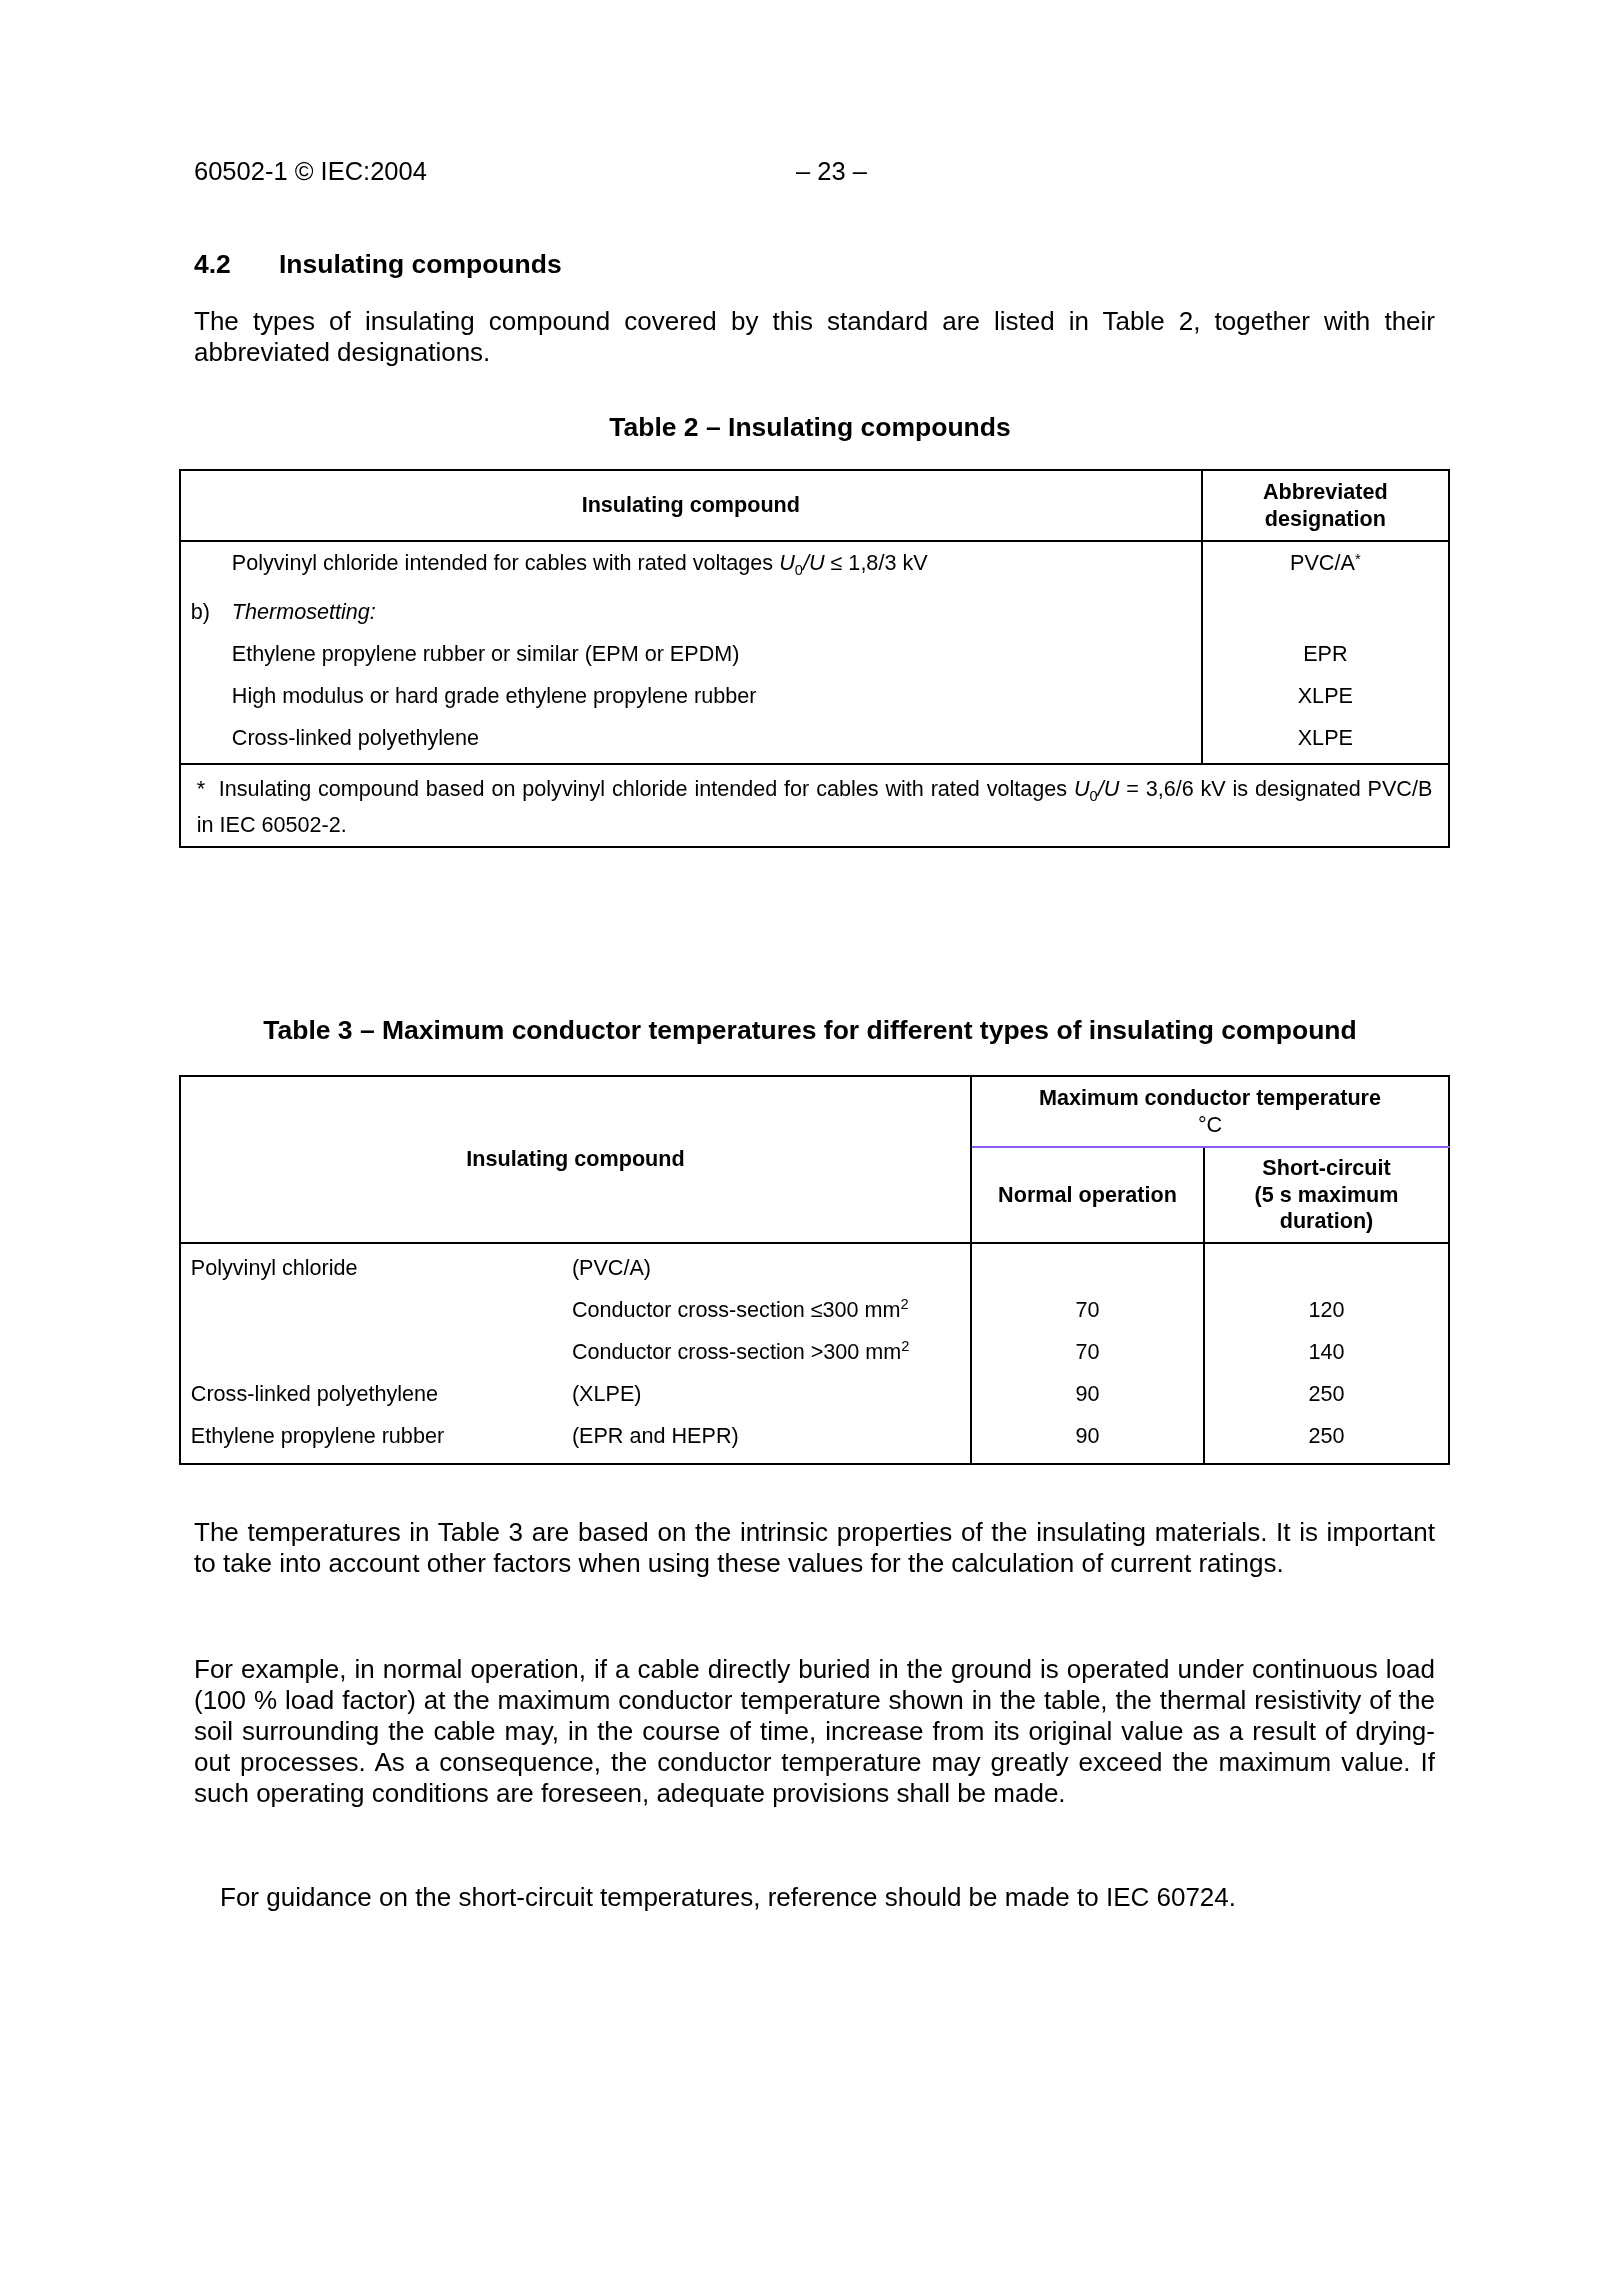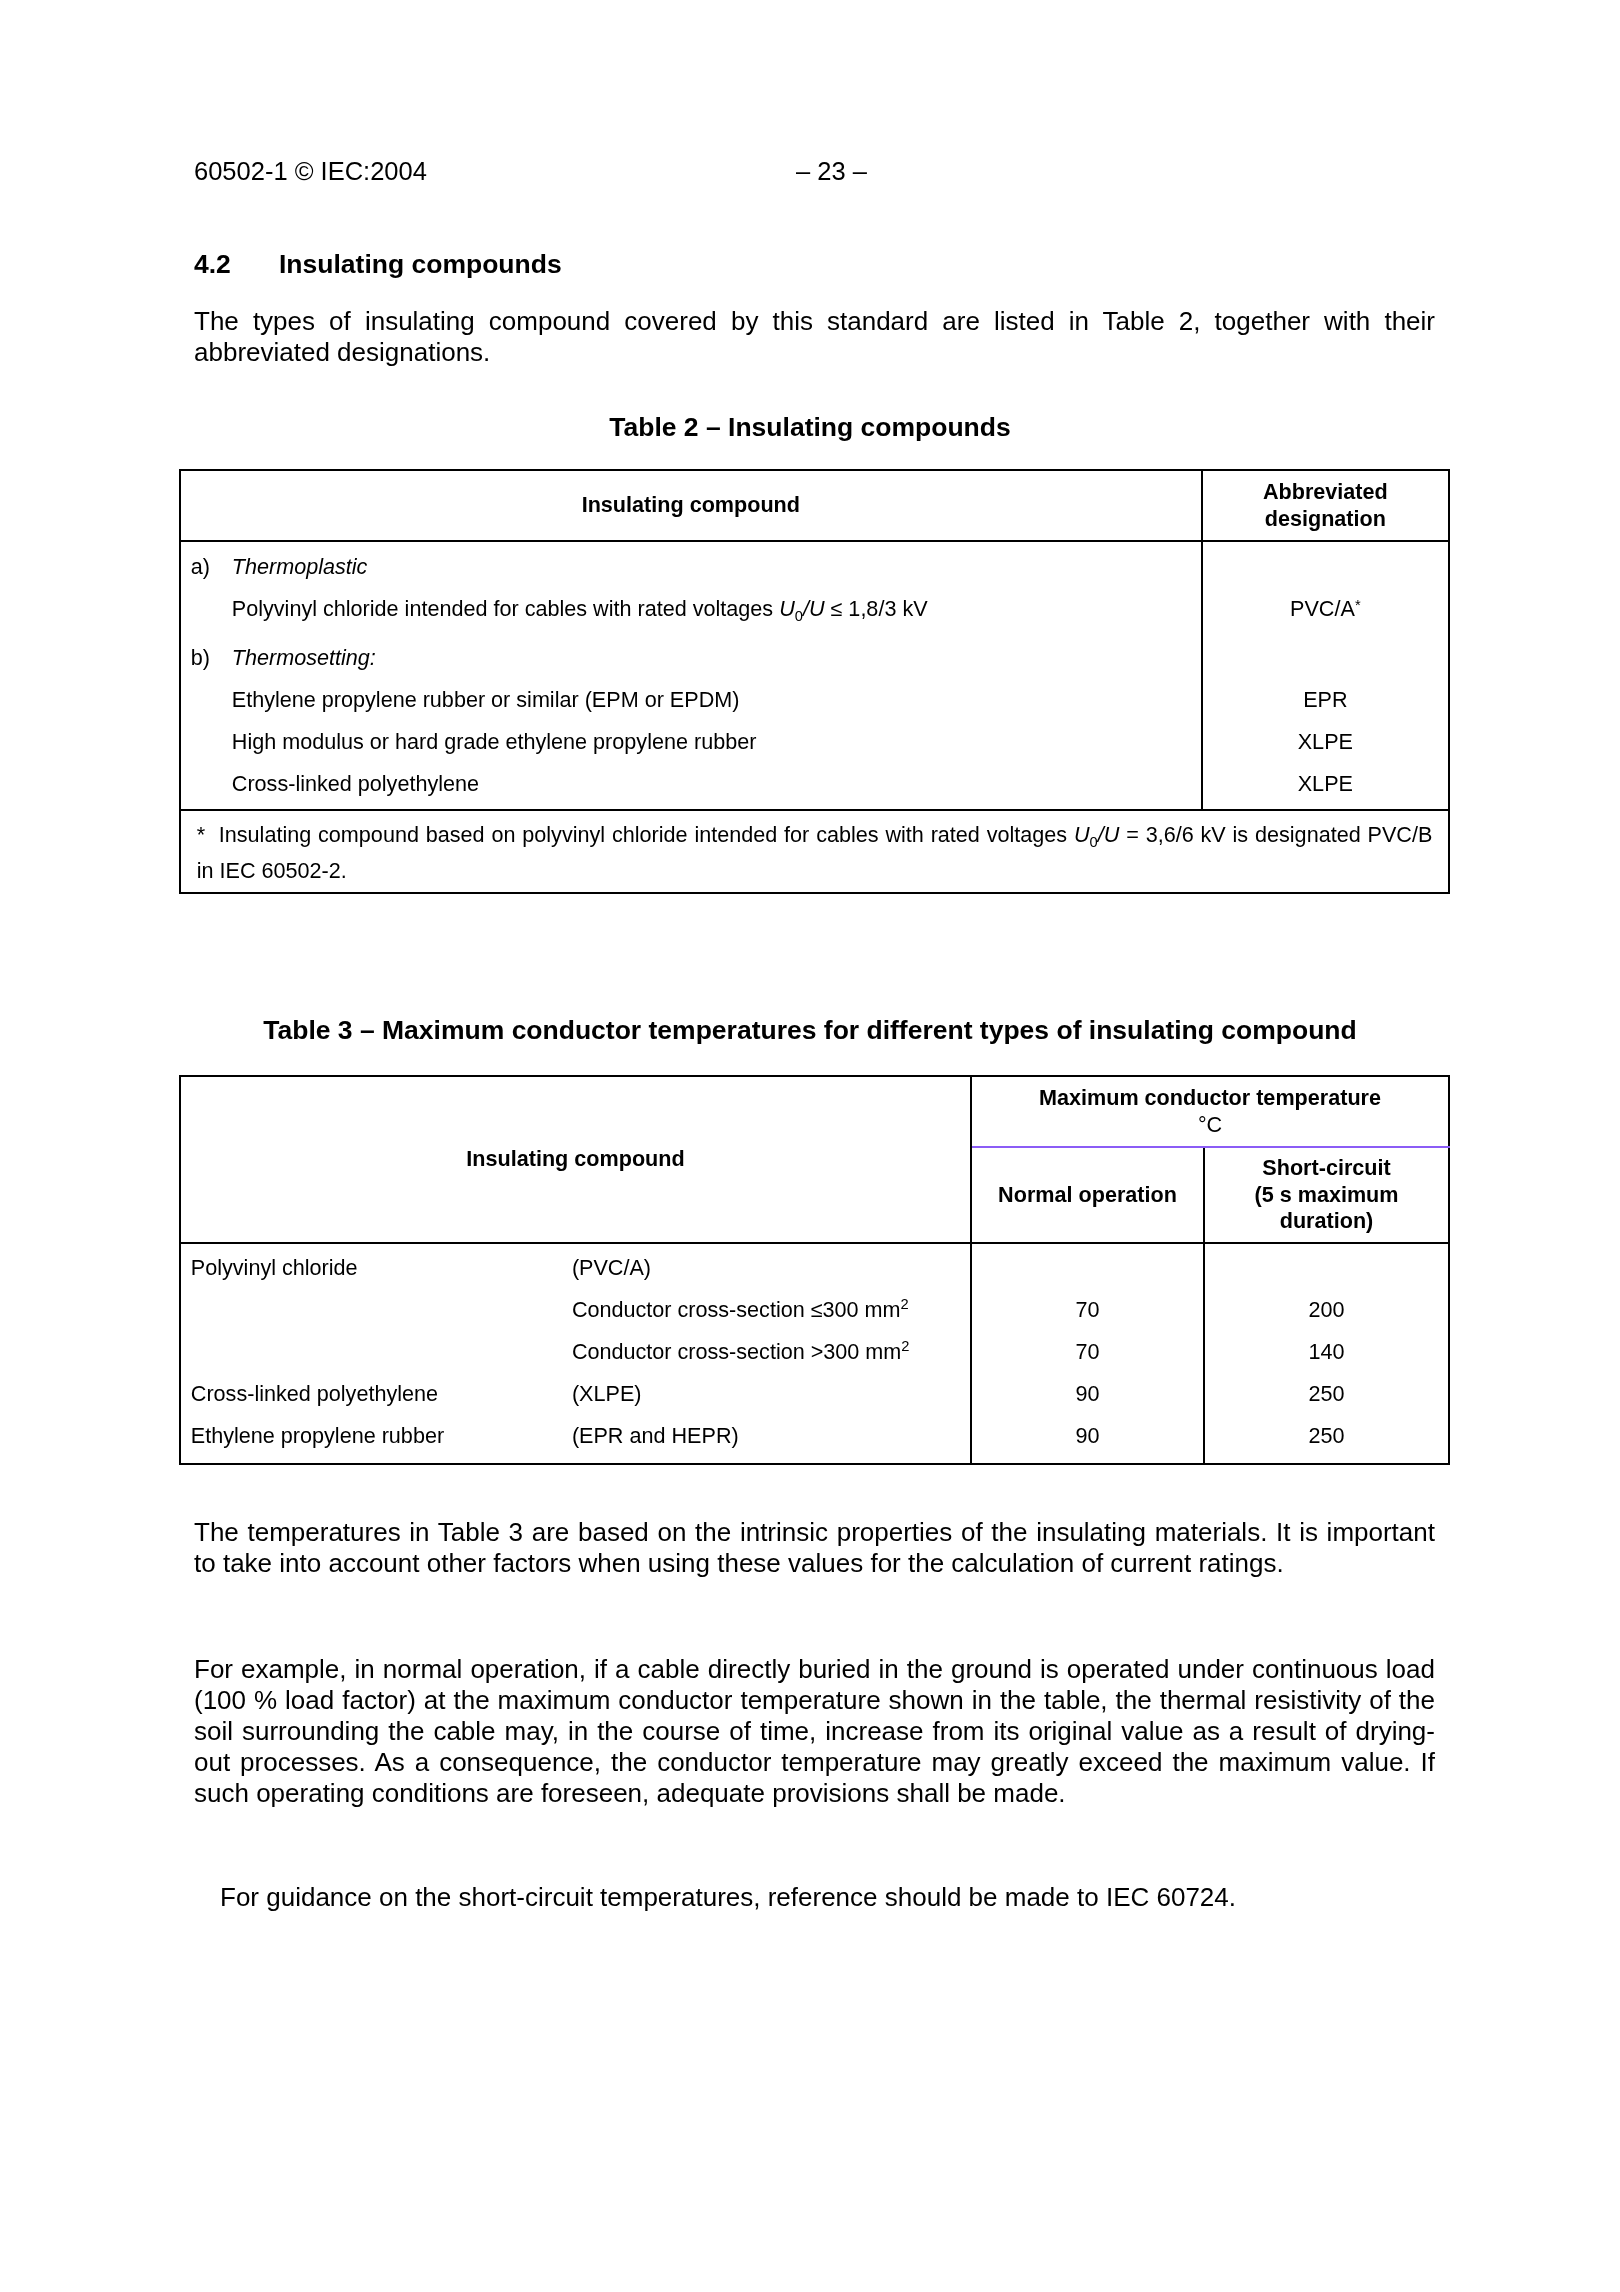--- a/index.html
+++ b/index.html
@@ -66,26 +66,20 @@
 
   <table class="t2">
     <tbody>
         <tr>
       <th class="col-main">Insulating compound</th>
       <th class="col-abbr">
         <span>Abbreviated</span><br>
         <span>designation</span>
       </th>
     </tr>
-    <tr class="firstrow">
-      <td class="col-main">
-        <span class="letter">a)</span><span class="it">Thermoplastic</span>
-      </td>
-      <td class="col-abbr"></td>
-    </tr>
     <tr>
       <td class="col-main">
         <span class="indent"></span><span>Polyvinyl chloride intended for cables with rated voltages </span><span class="it">U</span><sub>0</sub><span class="it">/U</span><span> ≤ 1,8/3 kV</span>
       </td>
       <td class="col-abbr">
         <span>PVC/A</span><sup class="star">*</sup>
       </td>
     </tr>
     <tr>
       <td class="col-main">
@@ -136,21 +130,21 @@
     <tr class="firstrow">
       <td class="c-name">Polyvinyl chloride</td>
       <td class="c-sub"><span>(PVC/A)</span></td>
       <td class="c-normal"></td>
       <td class="c-sc"></td>
     </tr>
     <tr>
       <td class="c-name"></td>
       <td class="c-sub"><span>Conductor cross-section ≤300 mm</span><sup class="sq">2</sup></td>
       <td class="c-normal">70</td>
-      <td class="c-sc">200</td>
+      <td class="c-sc">120</td>
     </tr>
     <tr>
       <td class="c-name"></td>
       <td class="c-sub"><span>Conductor cross-section &gt;300 mm</span><sup class="sq">2</sup></td>
       <td class="c-normal">70</td>
       <td class="c-sc">140</td>
     </tr>
     <tr>
       <td class="c-name">Cross-linked polyethylene</td>
       <td class="c-sub"><span>(XLPE)</span></td>

